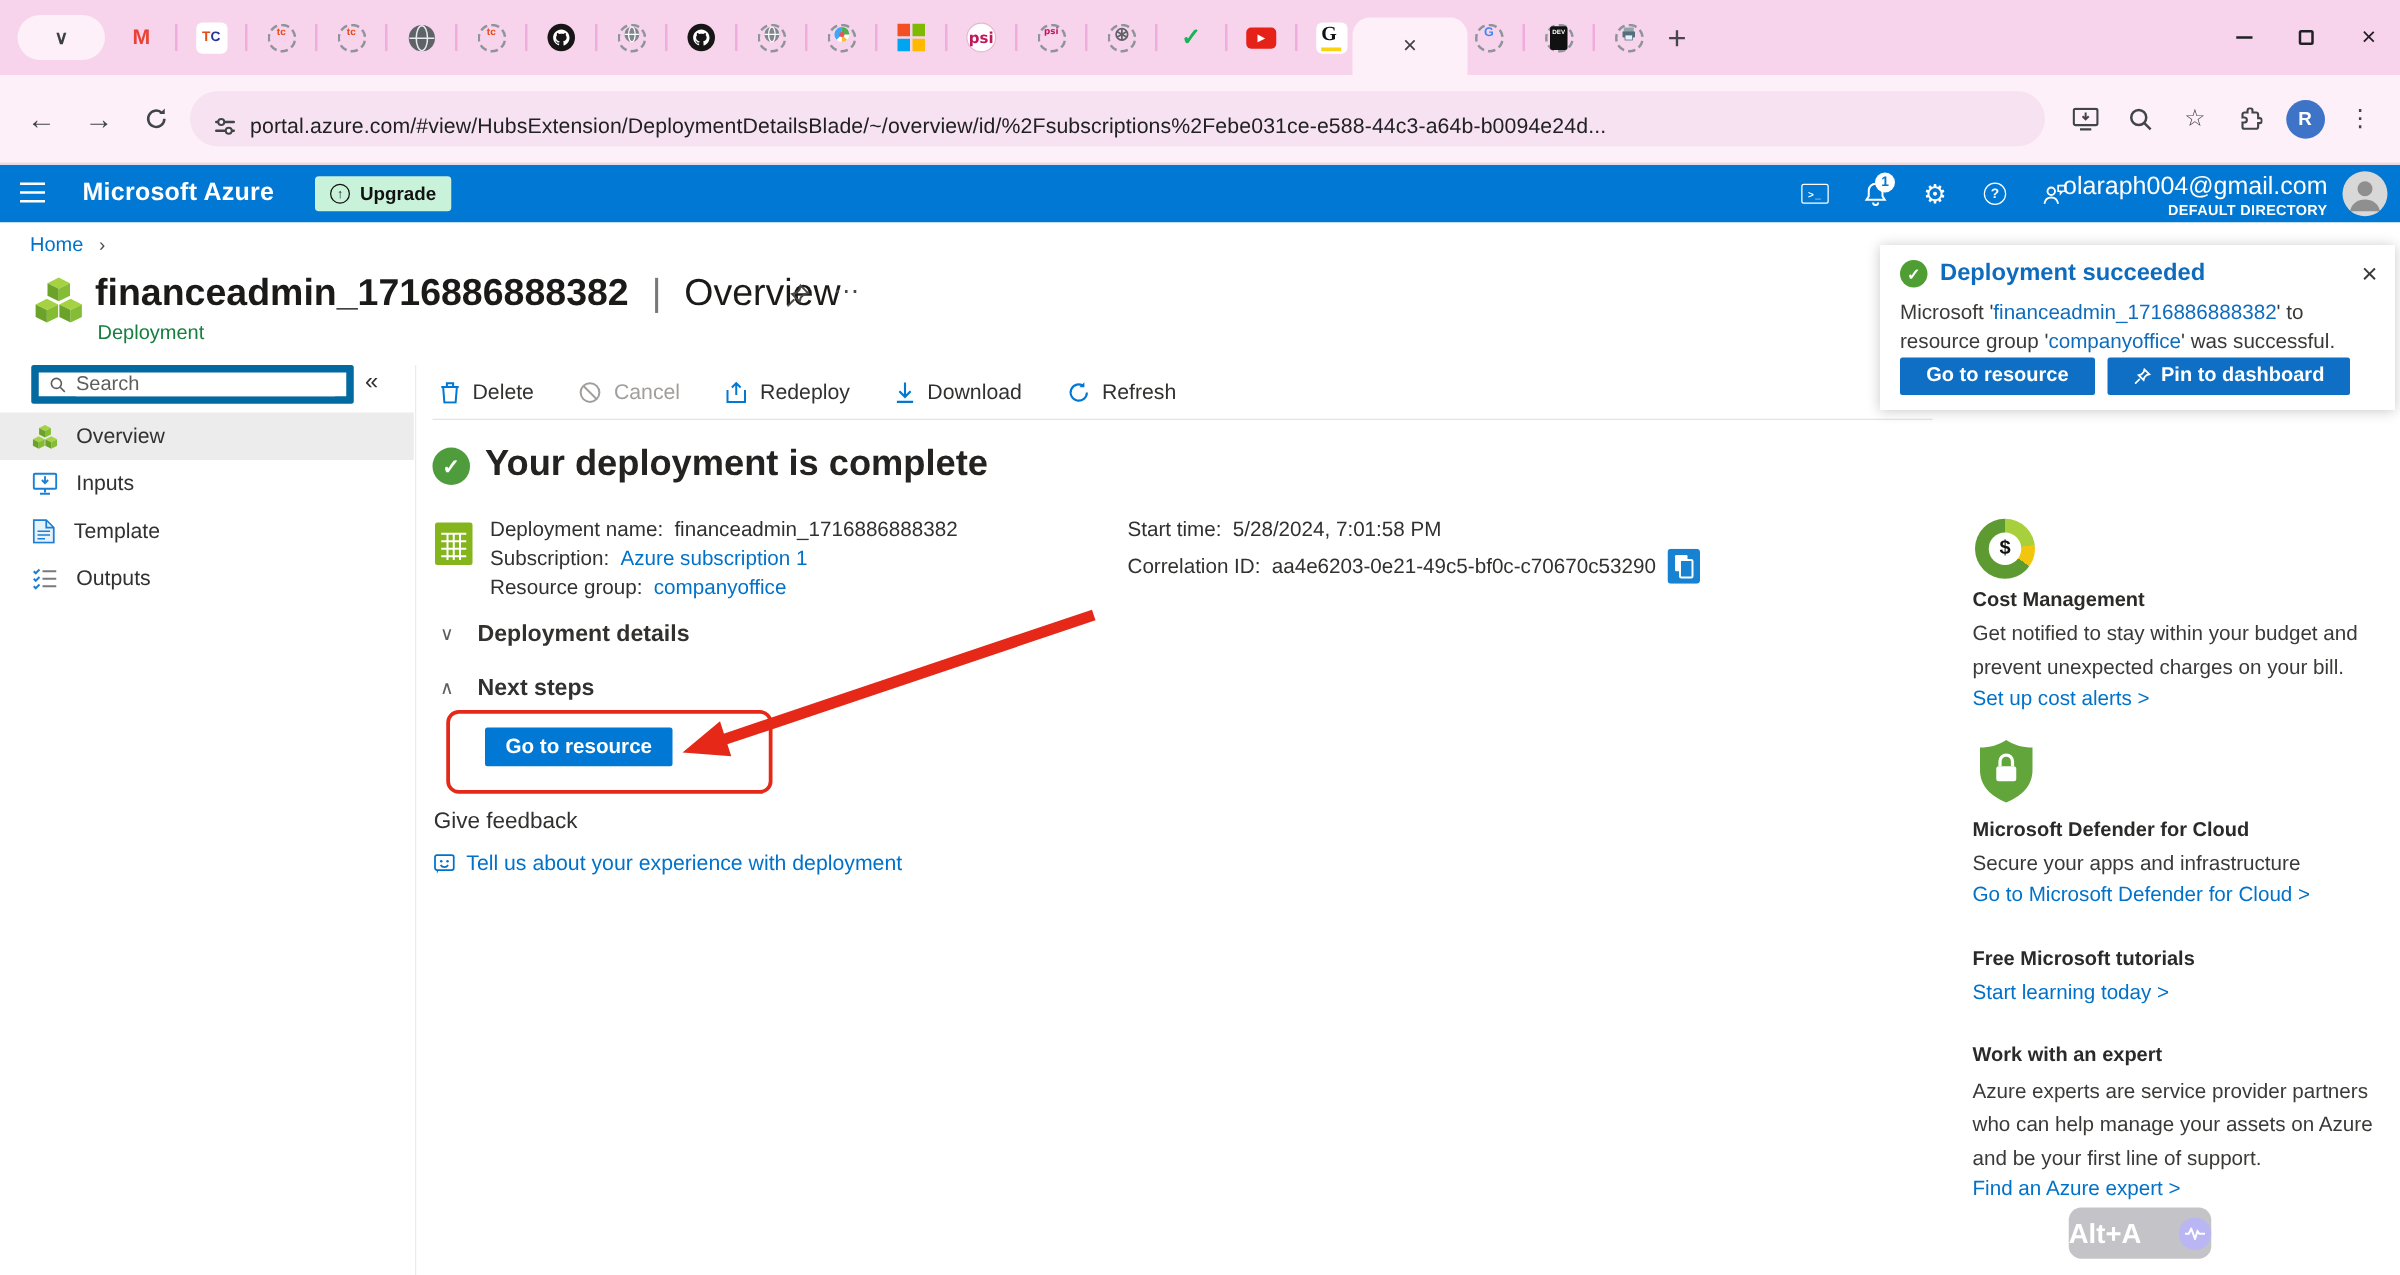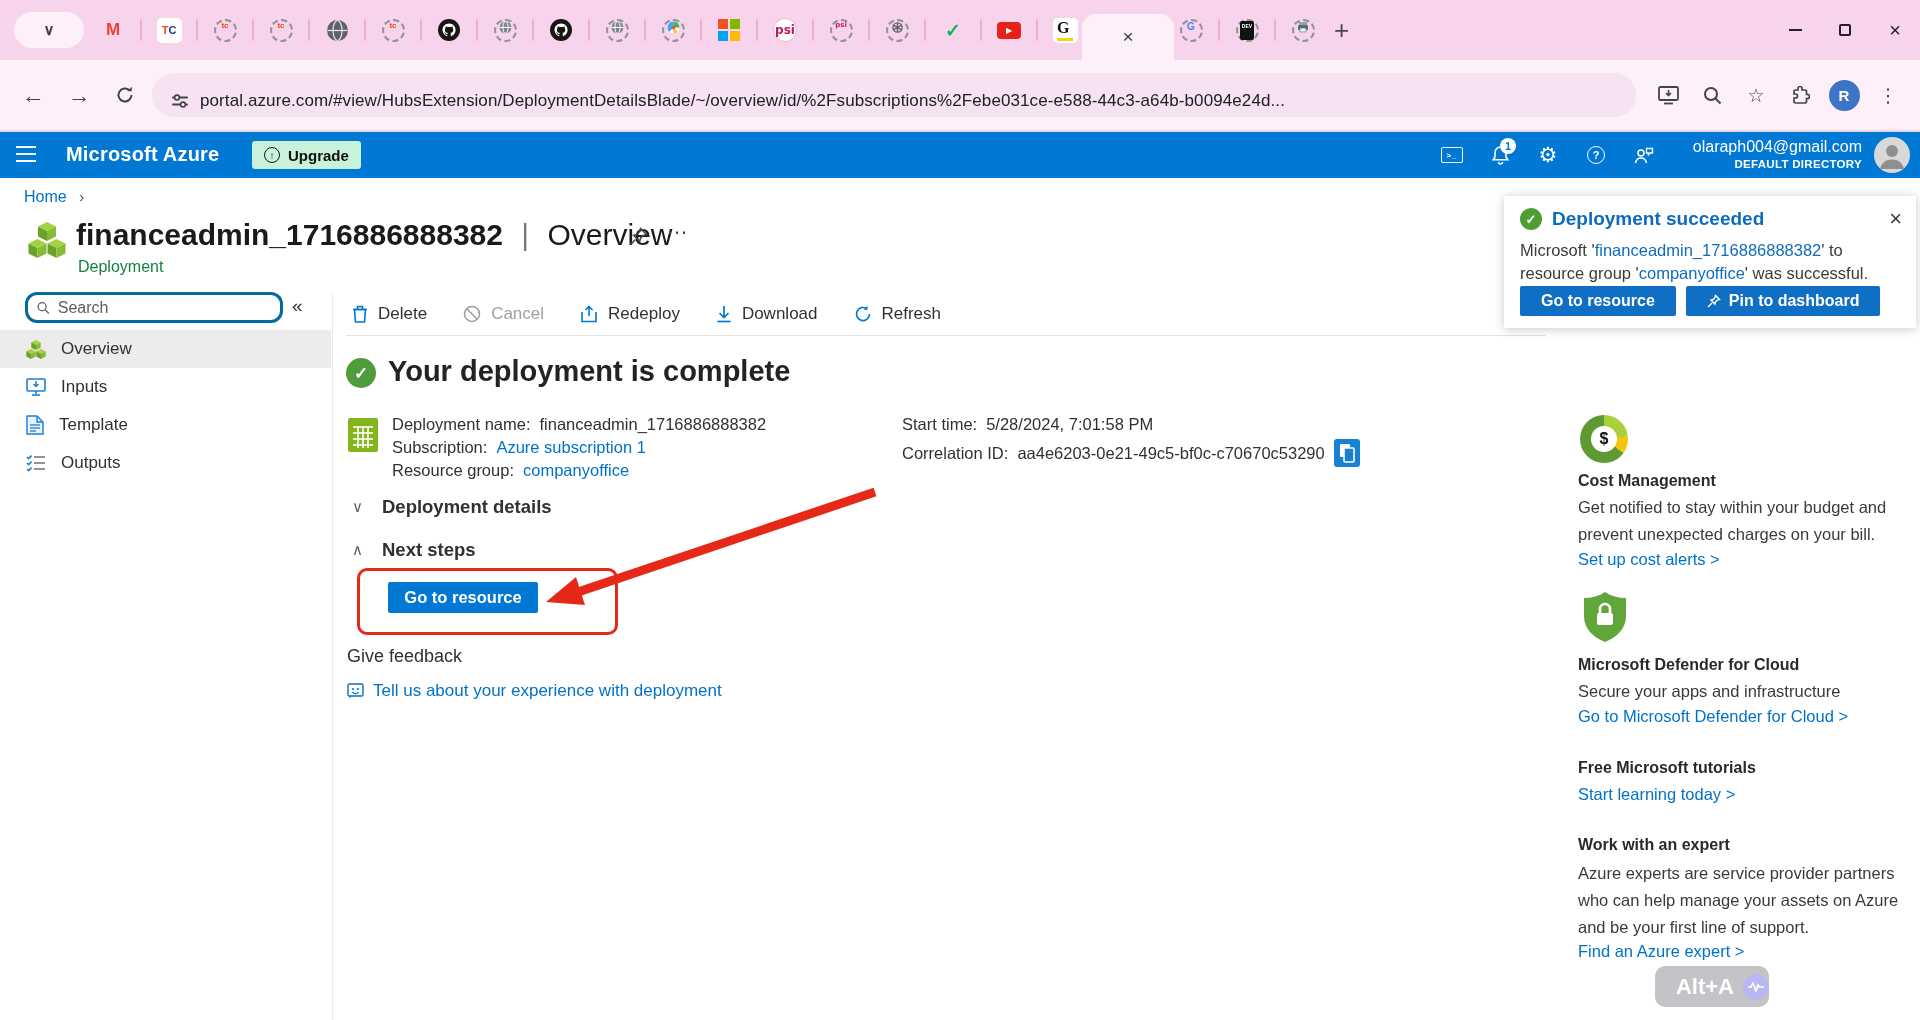--- a/index.html
+++ b/index.html
@@ -51,39 +51,39 @@
   .azsearch { position:absolute; left:622px; top:8px; width:622px; height:30px; background:#c4ddf3; border-radius:3px; display:flex; align-items:center; gap:9px; padding:0 10px; }
   .azsearch input { border:none; outline:none; background:transparent; font-size:16px; color:#1d3349; width:100%; font-family:"Liberation Sans",sans-serif; }
   .azsearch input::placeholder { color:#2a3b4e; opacity:1; }
   .azicons { position:absolute; left:1428px; top:0; height:46px; display:flex; }
   .azic { width:48px; height:46px; display:flex; align-items:center; justify-content:center; position:relative; }
   .gearg { font-size:21px; color:#fff; font-family:"DejaVu Sans",sans-serif; }
   .helpc { width:18px; height:18px; border:1.6px solid #fff; border-radius:50%; display:flex; align-items:center; justify-content:center; font-size:11px; font-weight:700; }
   .consolebox { width:22px; height:16px; border:1.6px solid #fff; border-radius:2px; color:#fff; font-size:8px; font-weight:700; display:flex; align-items:center; justify-content:center; letter-spacing:1px; }
   .bellbadge { position:absolute; top:6px; right:8px; width:16px; height:16px; background:#fff; color:#0078d4; border-radius:50%; font-size:11px; font-weight:700; display:flex; align-items:center; justify-content:center; }
   .account { position:absolute; right:58px; top:5px; text-align:right; line-height:1.25; }
-  .acc-email { font-size:16px; }
+  .acc-email { font-size:20px; }
   .acc-dir { font-size:11.5px; font-weight:700; letter-spacing:.3px; }
   .azavatar { position:absolute; right:10px; top:5px; width:36px; height:36px; border-radius:50%; background:#d8d8d8; overflow:hidden; }
 
   
   .pg { position:absolute; top:178px; left:0; right:0; bottom:0; background:#fff; color:#323130; }
   .crumb { position:absolute; left:24px; top:10px; font-size:16px; color:#0072c9; }
   .crumb .csep { color:#4f4d4b; margin-left:8px; font-size:15px; }
   .cubeicon { position:absolute; left:28px; top:42px; }
   .ptitle { position:absolute; left:76px; top:40px; font-size:30px; color:#1b1a19; white-space:nowrap; }
   .ptitle .tname { font-weight:700; }
   .ptitle .tsep { color:#7a7876; font-weight:300; margin:0 10px; }
   .ptitle .tview { font-weight:400; color:#1b1a19; }
   .pinbtn { position:absolute; left:628px; top:48px; color:#494745; }
   .dots { position:absolute; left:666px; top:36px; font-size:22px; color:#494745; letter-spacing:1px; }
   .psub { position:absolute; left:78px; top:80px; font-size:16px; color:#15803d; }
 
   
-  .sbsearch { position:absolute; left:25px; top:114px; width:258px; height:31px; border:3px solid #0369a1; border-radius:12px; display:flex; align-items:center; gap:8px; padding:0 9px; background:#fff; }
+  .sbsearch { position:absolute; left:25px; top:114px; width:258px; height:31px; border:6px solid #0369a1; border-radius:2px; display:flex; align-items:center; gap:8px; padding:0 9px; background:#fff; }
   .sbsearch input { border:none; outline:none; font-size:16px; color:#323130; width:100%; font-family:"Liberation Sans",sans-serif; }
   .sbsearch input::placeholder { color:#605e5c; opacity:1; }
   .collapse { position:absolute; left:292px; top:117px; font-size:19px; color:#323130; }
   .snav { position:absolute; left:0; top:152px; width:331px; }
   .sitem { height:38px; display:flex; align-items:center; gap:15px; padding-left:26px; font-size:17px; color:#323130; }
   .sitem.sel { background:#ececec; }
   .vdiv { position:absolute; left:332px; top:114px; bottom:0; width:1px; background:#ebebeb; }
 
   
   .ctoolbar { position:absolute; left:352px; top:116px; height:40px; display:flex; align-items:center; gap:36px; }
@@ -110,21 +110,21 @@
   .gtr { position:absolute; left:388px; top:404px; width:150px; height:31px; background:#0078d4; color:#fff; font-size:16.5px; font-weight:600; border:none; border-radius:2px; display:flex; align-items:center; justify-content:center; }
   .givefb { position:absolute; left:347px; top:468px; font-size:18px; color:#323130; }
   .fblink { position:absolute; left:347px; top:503px; display:flex; align-items:center; gap:9px; font-size:17px; color:#0072c9; }
   .arrowsvg { position:absolute; left:0; top:0; width:1920px; height:842px; pointer-events:none; }
   .donut { position:absolute; left:1580px; top:237px; width:48px; height:48px; border-radius:50%; background:conic-gradient(#a8d03c 0 23%, #f2c60d 23% 35%, #5d9a31 35% 100%); }
   .dcenter { position:absolute; inset:11px; background:#fff; border-radius:50%; display:flex; align-items:center; justify-content:center; font-size:16px; font-weight:700; color:#111; }
   .shieldic { position:absolute; left:1582px; top:413px; }
   .rtitle { position:absolute; left:1578px; font-size:16px; font-weight:600; color:#2b2a29; }
   .rbody { position:absolute; left:1578px; width:334px; font-size:16.5px; color:#3b3a39; line-height:27px; }
   .rlink { position:absolute; left:1578px; font-size:16.5px; color:#0072c9; }
-  .alta { position:absolute; left:1655px; top:788px; width:114px; height:41px; background:rgba(148,148,154,.55); border-radius:10px; display:flex; align-items:center; justify-content:flex-end; gap:9px; }
+  .alta { position:absolute; left:1655px; top:788px; width:114px; height:41px; background:rgba(148,148,154,.55); border-radius:10px; display:flex; align-items:center; justify-content:space-between; gap:9px; }
   .altatext { color:#fff; font-size:22px; font-weight:600; }
   .altacirc { width:26px; height:26px; border-radius:50%; background:#b9b6f3; display:flex; align-items:center; justify-content:center; }
 
   
   .toast { position:absolute; left:1504px; top:18px; width:412px; height:132px; background:#fff; box-shadow:0 1px 10px rgba(0,0,0,.22); padding:12px 16px; }
   .trow { display:flex; align-items:center; gap:10px; }
   .tcheck { width:22px; height:22px; border-radius:50%; background:#4f9e33; color:#fff; font-size:13px; font-weight:700; display:flex; align-items:center; justify-content:center; flex:none; }
   .ttitle { font-size:19px; font-weight:600; color:#0f6cbd; }
   .tclose { position:absolute; right:14px; top:10px; font-size:22px; color:#3b3a39; }
   .tbody { margin-top:9px; font-size:16.5px; color:#3b3a39; line-height:23px; }

